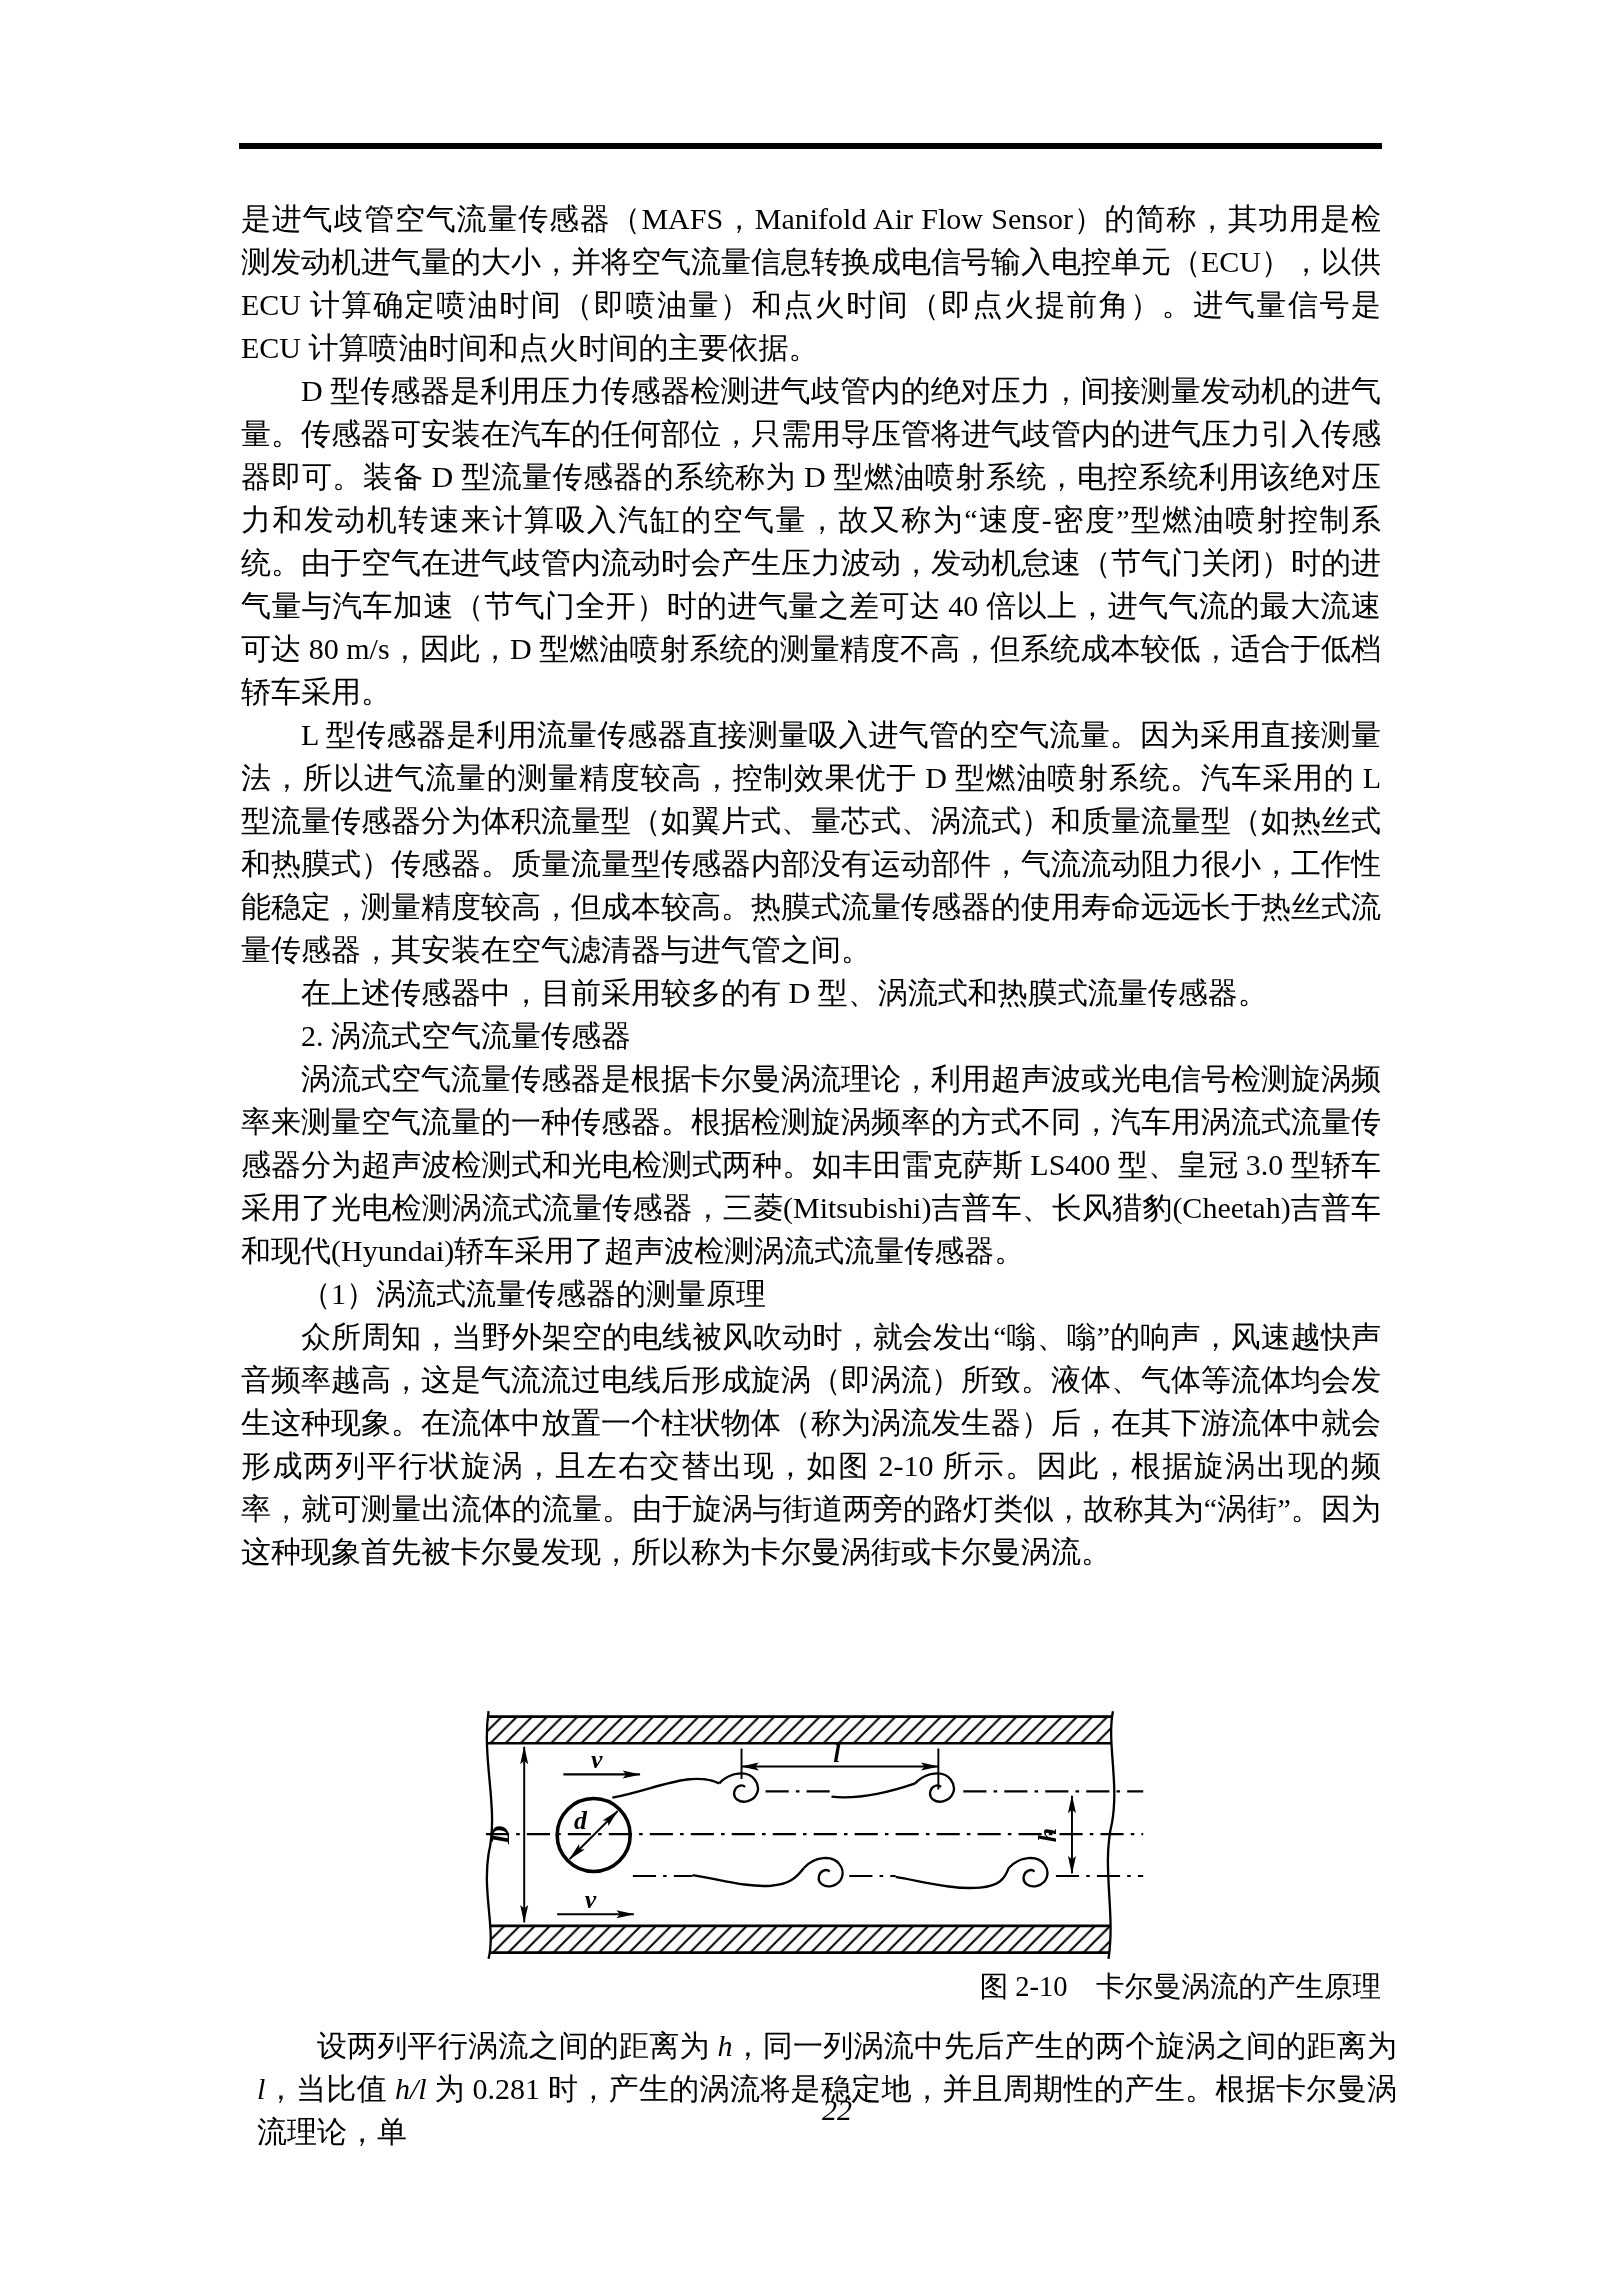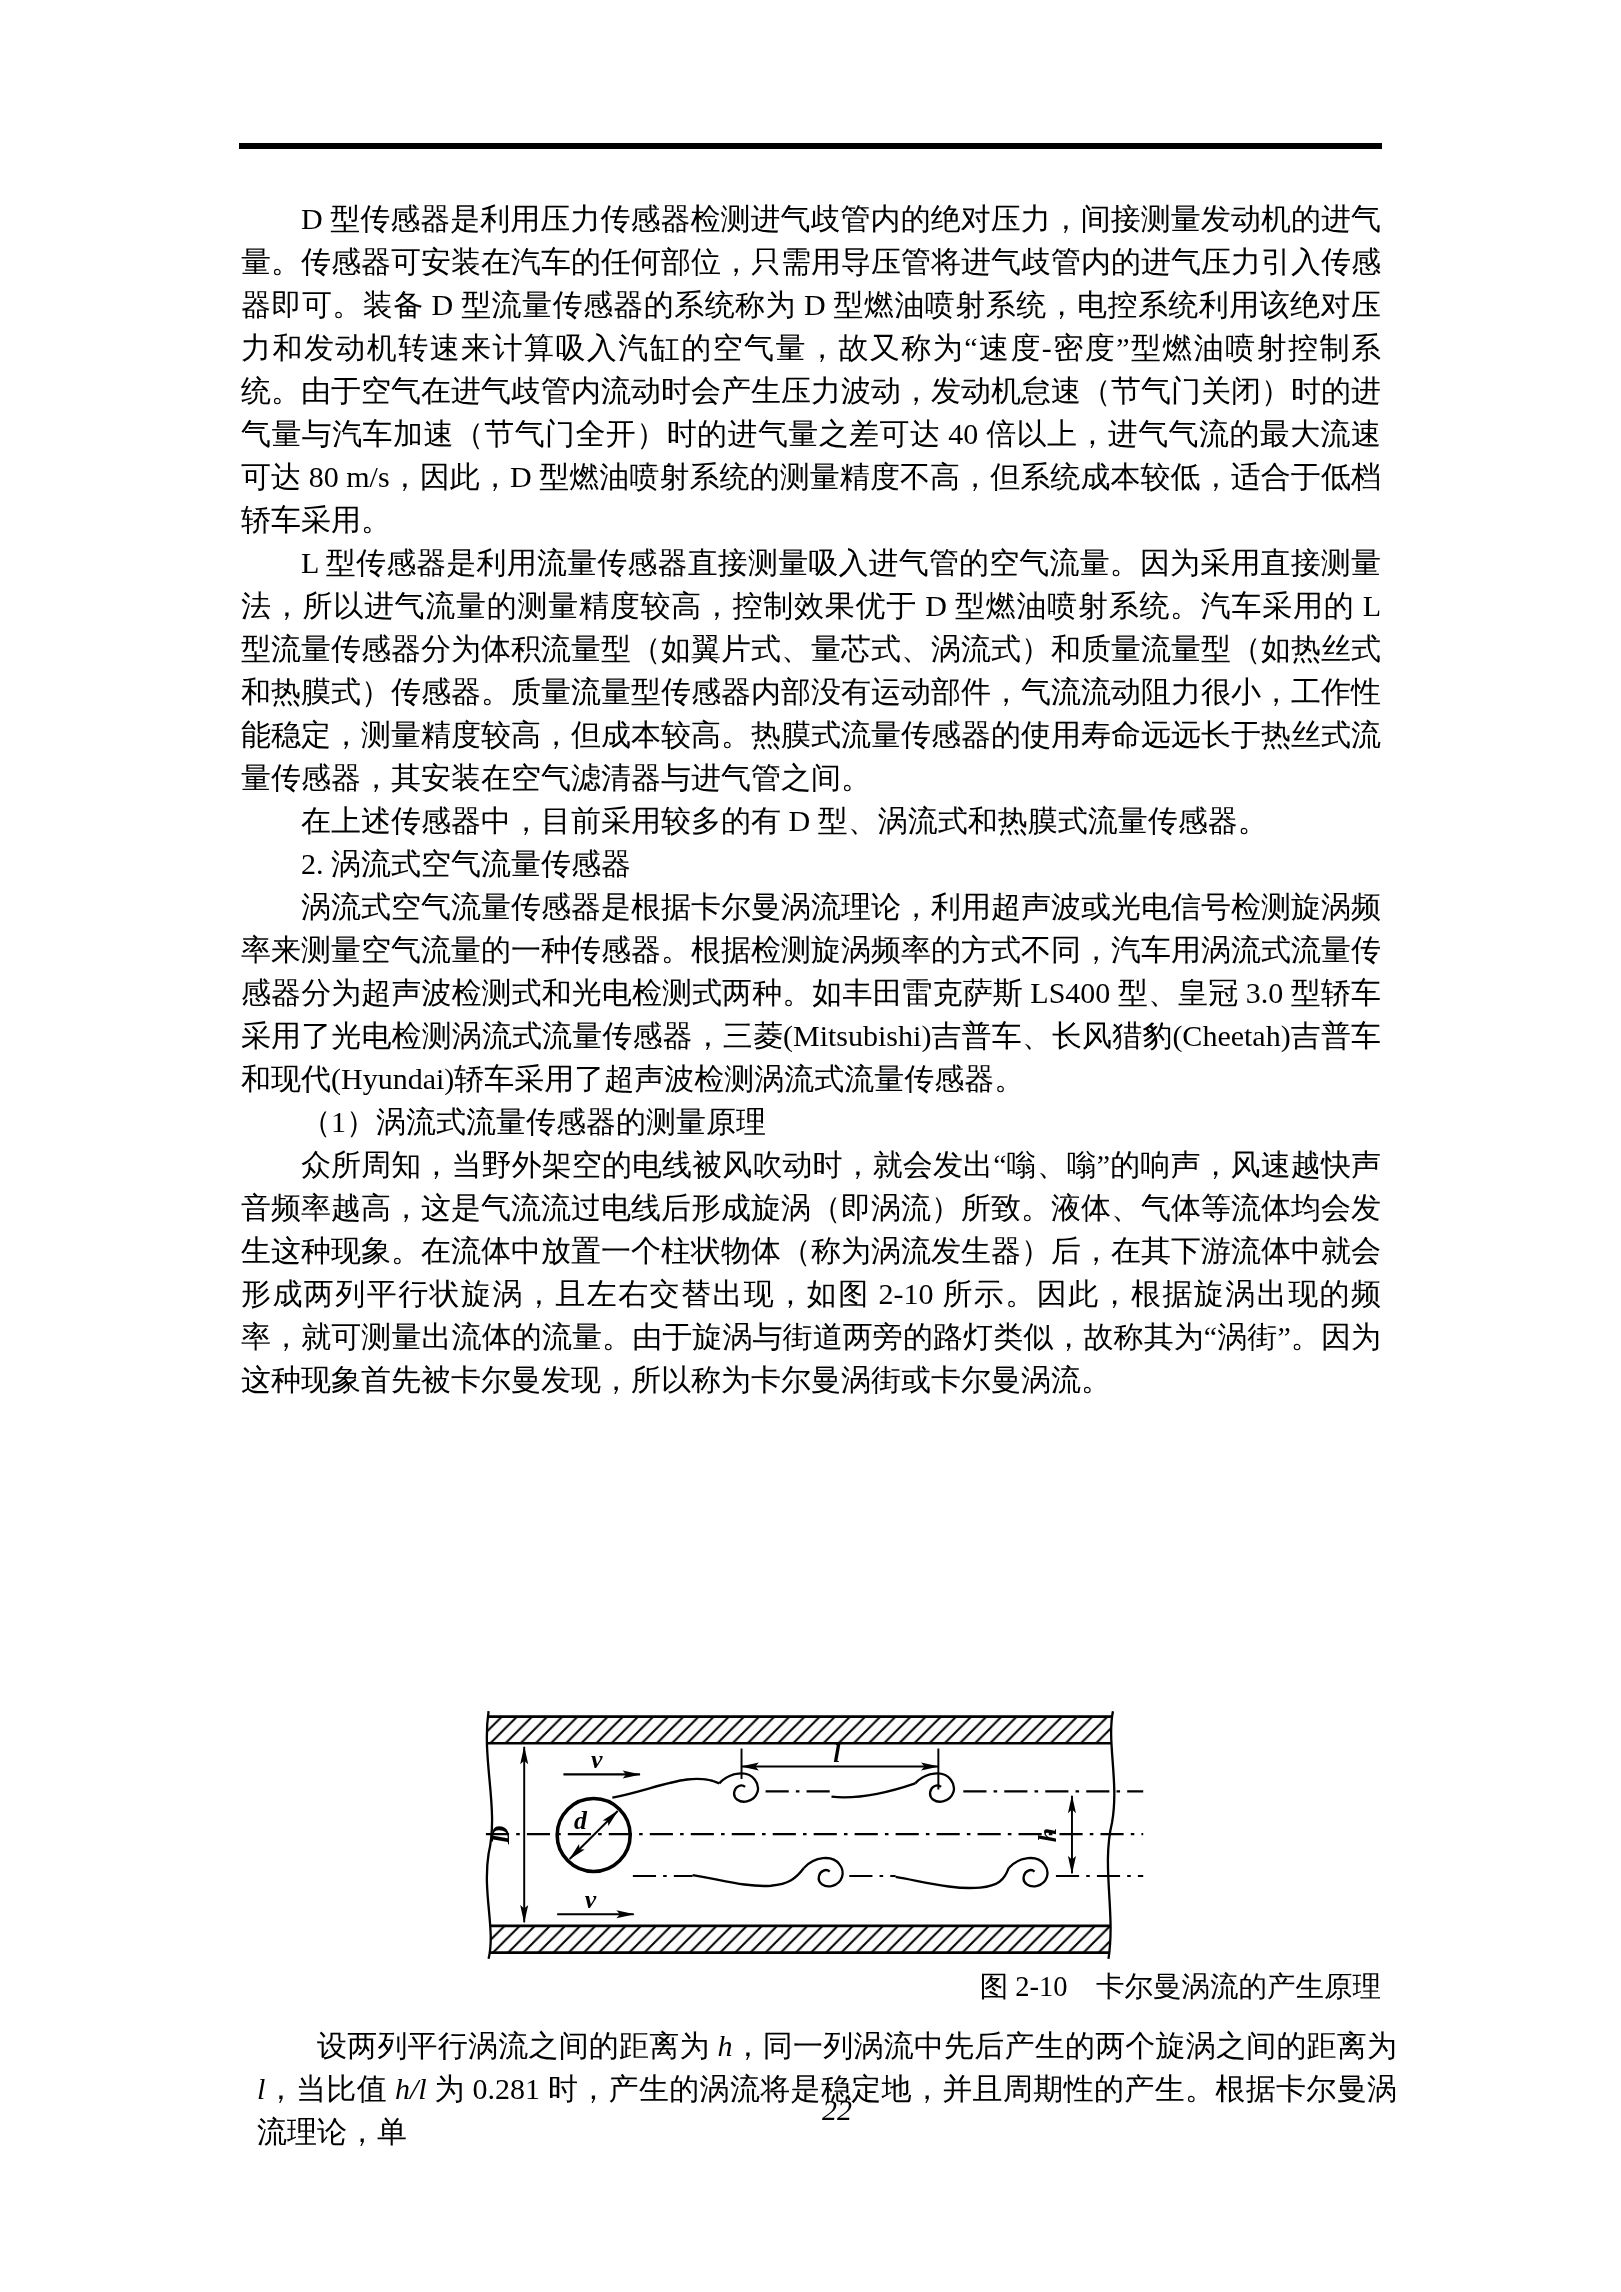--- a/index.html
+++ b/index.html
@@ -48,20 +48,21 @@
   }
 </style>
 </head>
 <body>
 
 <div>
 
   <div class="header-rule"></div>
 
   <div class="text-col">
+    <p class="noindent">是进气歧管空气流量传感器（MAFS，Manifold Air Flow Sensor）的简称，其功用是检测发动机进气量的大小，并将空气流量信息转换成电信号输入电控单元（ECU），以供 ECU 计算确定喷油时间（即喷油量）和点火时间（即点火提前角）。进气量信号是 ECU 计算喷油时间和点火时间的主要依据。</p>
     <p class="indent">D 型传感器是利用压力传感器检测进气歧管内的绝对压力，间接测量发动机的进气量。传感器可安装在汽车的任何部位，只需用导压管将进气歧管内的进气压力引入传感器即可。装备 D 型流量传感器的系统称为 D 型燃油喷射系统，电控系统利用该绝对压力和发动机转速来计算吸入汽缸的空气量，故又称为“速度-密度”型燃油喷射控制系统。由于空气在进气歧管内流动时会产生压力波动，发动机怠速（节气门关闭）时的进气量与汽车加速（节气门全开）时的进气量之差可达 40 倍以上，进气气流的最大流速可达 80 m/s，因此，D 型燃油喷射系统的测量精度不高，但系统成本较低，适合于低档轿车采用。</p>
     <p class="indent">L 型传感器是利用流量传感器直接测量吸入进气管的空气流量。因为采用直接测量法，所以进气流量的测量精度较高，控制效果优于 D 型燃油喷射系统。汽车采用的 L 型流量传感器分为体积流量型（如翼片式、量芯式、涡流式）和质量流量型（如热丝式和热膜式）传感器。质量流量型传感器内部没有运动部件，气流流动阻力很小，工作性能稳定，测量精度较高，但成本较高。热膜式流量传感器的使用寿命远远长于热丝式流量传感器，其安装在空气滤清器与进气管之间。</p>
     <p class="indent">在上述传感器中，目前采用较多的有 D 型、涡流式和热膜式流量传感器。</p>
     <p class="indent">2. 涡流式空气流量传感器</p>
     <p class="indent">涡流式空气流量传感器是根据卡尔曼涡流理论，利用超声波或光电信号检测旋涡频率来测量空气流量的一种传感器。根据检测旋涡频率的方式不同，汽车用涡流式流量传感器分为超声波检测式和光电检测式两种。如丰田雷克萨斯 LS400 型、皇冠 3.0 型轿车采用了光电检测涡流式流量传感器，三菱(Mitsubishi)吉普车、长风猎豹(Cheetah)吉普车和现代(Hyundai)轿车采用了超声波检测涡流式流量传感器。</p>
     <p class="indent">（1）涡流式流量传感器的测量原理</p>
     <p class="indent">众所周知，当野外架空的电线被风吹动时，就会发出“嗡、嗡”的响声，风速越快声音频率越高，这是气流流过电线后形成旋涡（即涡流）所致。液体、气体等流体均会发生这种现象。在流体中放置一个柱状物体（称为涡流发生器）后，在其下游流体中就会形成两列平行状旋涡，且左右交替出现，如图 2-10 所示。因此，根据旋涡出现的频率，就可测量出流体的流量。由于旋涡与街道两旁的路灯类似，故称其为“涡街”。因为这种现象首先被卡尔曼发现，所以称为卡尔曼涡街或卡尔曼涡流。</p>
   </div>
 
   <div class="figure-wrap">

